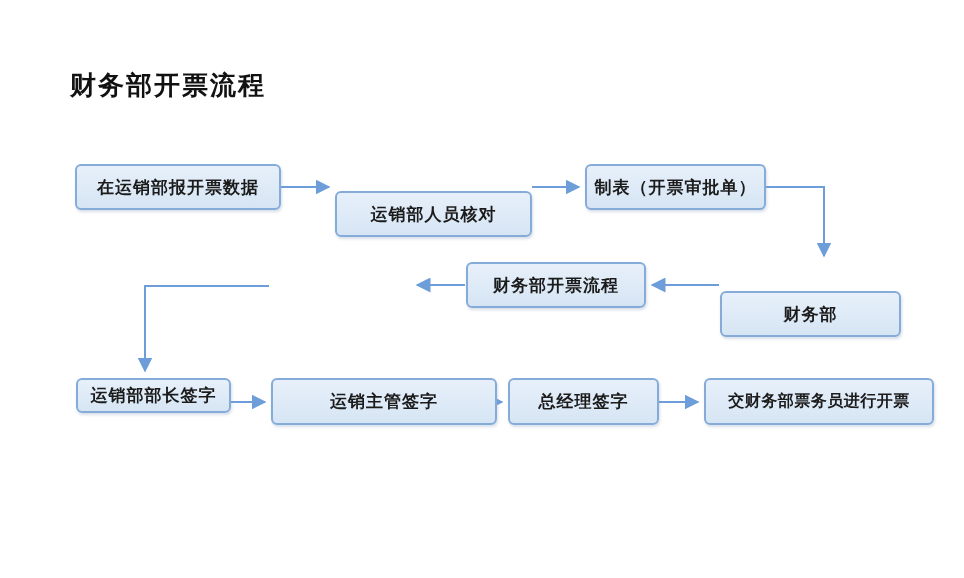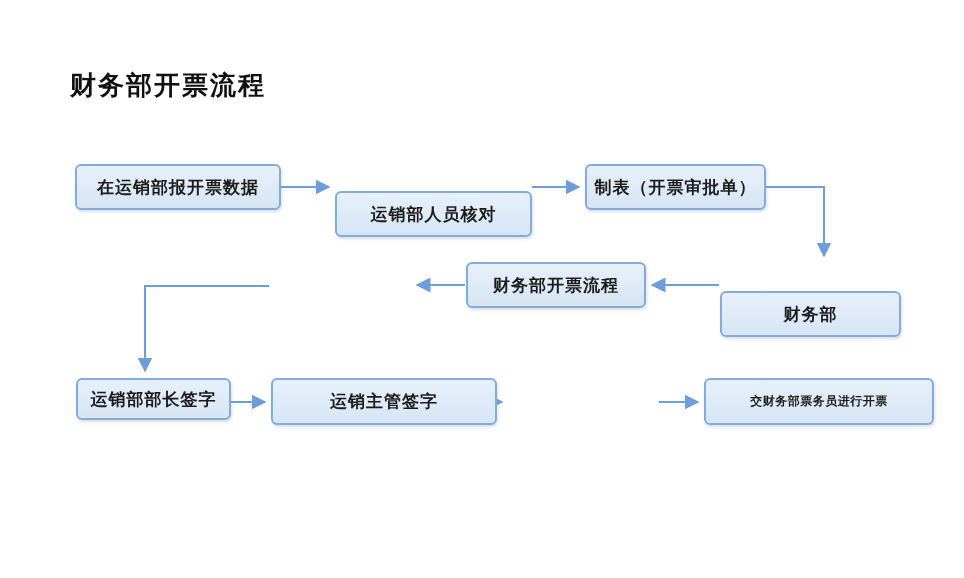--- a/index.html
+++ b/index.html
@@ -65,20 +65,21 @@
 
   <div class="node" style="left:335px;top:164px;width:197px;height:46px;margin-top:27px;">运销部人员核对</div>
 
   <div class="node" style="left:585px;top:164px;width:181px;height:46px;">制表（开票审批单）</div>
 
   <div class="node" style="left:720px;top:262px;width:181px;height:46px;margin-top:29px;">财务部</div>
 
   <div class="node" style="left:466px;top:262px;width:180px;height:46px;">财务部开票流程</div>
 
 
-  <div class="node" style="left:76px;top:378px;width:155px;height:42px;">运销部部长签字</div>
+  <div class="node" style="left:76px;top:378px;width:155px;height:35px;">运销部部长签字</div>
 
   <div class="node" style="left:271px;top:378px;width:226px;height:47px;">运销主管签字</div>
 
+  <div class="node" style="left:508px;top:378px;width:151px;height:47px;">总经理签字</div>
 
-  <div class="node" style="left:704px;top:378px;width:230px;height:47px;font-size:12px;letter-spacing:0.5px;">交财务部票务员进行开票</div>
+  <div class="node" style="left:704px;top:378px;width:230px;height:47px;font-size:16px;letter-spacing:0.5px;">交财务部票务员进行开票</div>
 
 </div>
 
 </body></html>

